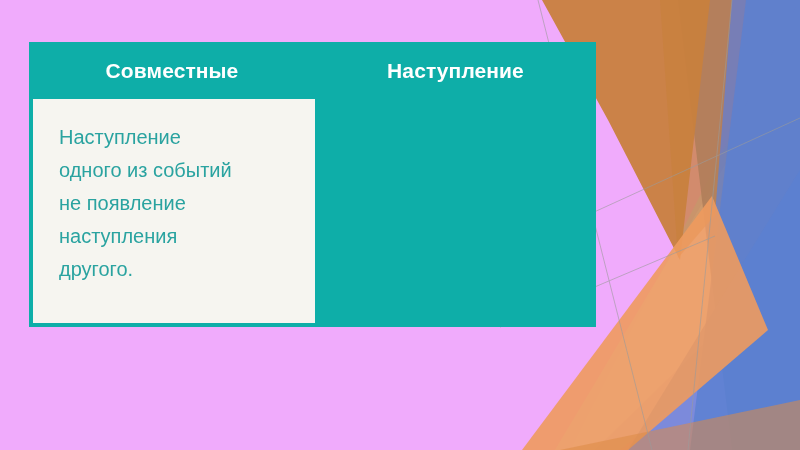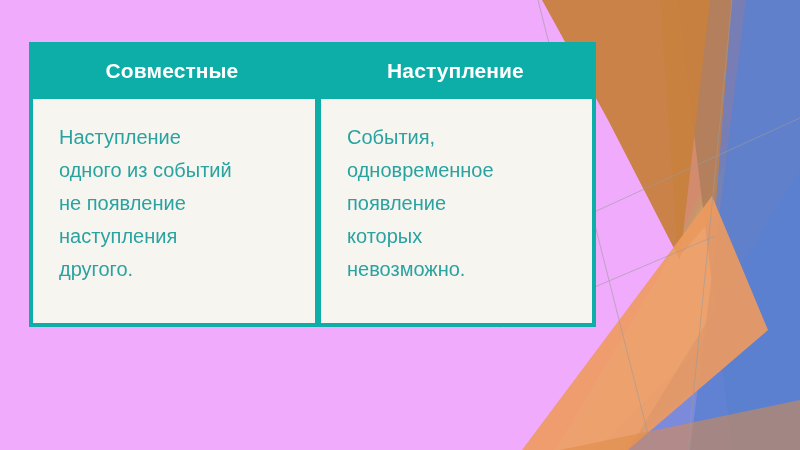--- a/index.html
+++ b/index.html
@@ -132,22 +132,17 @@
       <div class="head-cell col-left">Совместные</div>
       <div class="head-cell col-right">Наступление</div>
     </div>
 
     <div id="body-row">
       <div class="body-cell col-left">Наступление
 одного из событий
 не появление
 наступления
 другого.</div>
-      <div class="body-cell col-right">События,
-одновременное
-появление
-которых
-невозможно.</div>
     </div>
 
   </div>
 
 </div>
 
 </body></html>

